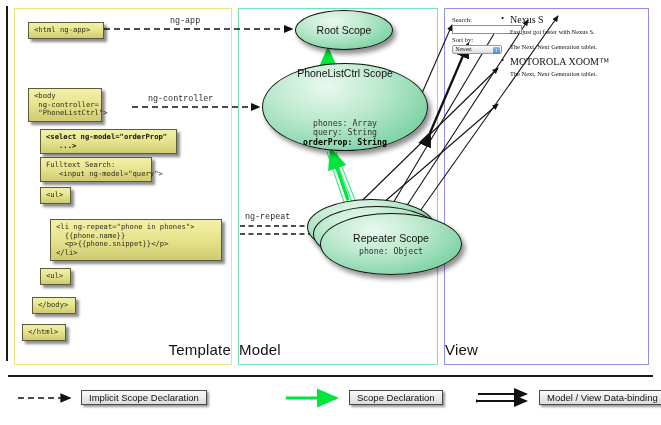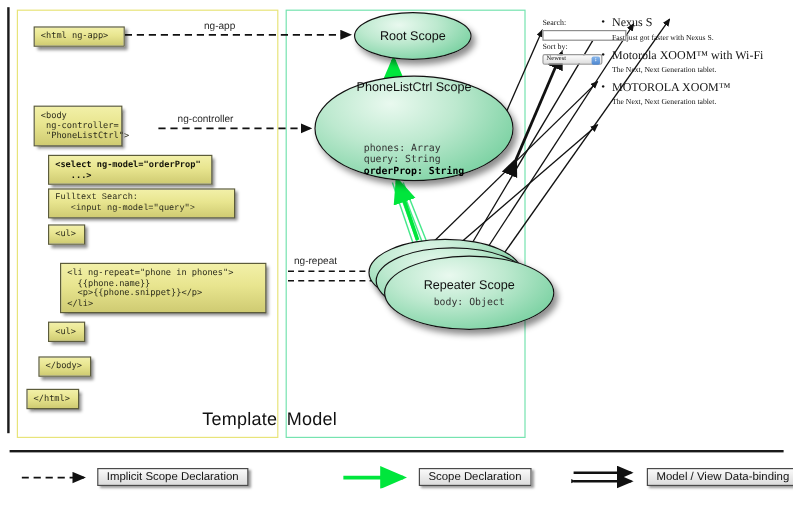--- a/index.html
+++ b/index.html
@@ -32,21 +32,21 @@
            padding:3px 5px 3px 5px;white-space:pre;
            box-shadow:2.5px 2.5px 2.5px rgba(0,0,0,.45);}
   .codebox.bold{font-weight:bold;color:#14140a;}
 
   
   .ellipse{position:absolute;border-radius:50%;
            border:1.6px solid #111;
            background:radial-gradient(ellipse at 38% 26%, #e9f9ef 0%, #bde9cf 38%, #7fd3a5 78%, #62c693 100%);
            box-shadow:3px 4px 5px rgba(0,0,0,.45);
            display:flex;flex-direction:column;align-items:center;justify-content:center;
-           box-sizing:border-box;}
+           text-align:center;box-sizing:border-box;}
   .ell-title{font-size:10.5px;color:#111;line-height:12px;}
   .ell-props{font-family:"DejaVu Sans Mono","Liberation Mono",monospace;
              font-size:8.2px;line-height:9.4px;color:#333;margin-top:3px;white-space:pre;}
   .ell-props b{color:#000;}
 
   #ell-root       {left:295px;top:10px; width:98px; height:40px;}
   #ell-ctrl       {left:262px;top:63px; width:166px;height:88px;gap:37px;}
   #ell-rep-back2  {left:307px;top:199px;width:128px;height:56px;z-index:1;}
   #ell-rep-back1  {left:313px;top:206px;width:128px;height:56px;z-index:2;}
   #ell-rep-front  {left:320px;top:213px;width:142px;height:62px;z-index:3;}
@@ -68,21 +68,21 @@
 
   #phone-list{position:absolute;left:500px;top:15px;width:145px;}
   .phone-item{margin-bottom:6px;}
   .phone-name{font-family:Liberation Serif, serif;font-size:10px;color:#111;line-height:9px;
               position:relative;padding-left:10px;}
   .phone-name::before{content:"\2022";position:absolute;left:1px;top:-1px;font-size:9px;color:#111;}
   .phone-snip{font-family:"Liberation Serif",serif;font-size:6.4px;color:#111;
               line-height:9px;padding-left:10px;margin-top:3px;}
 
   
-  .edge-label{position:absolute;font-family:Liberation Sans, sans-serif;
+  .edge-label{position:absolute;font-family:Liberation Mono, monospace;
               font-size:8.4px;color:#2a2a2a;background:transparent;}
 
   
   #legend-rule{position:absolute;left:8px;top:375px;width:645px;height:2px;background:#1a1a1a;}
   #legend{position:absolute;left:8px;top:386px;width:645px;height:26px;}
   .leg{position:absolute;top:0;height:22px;display:flex;align-items:center;}
   .leg-box{border:1.2px solid #4a4a4a;background:linear-gradient(to bottom,#fafafa,#dcdcdc);
            font-size:9.5px;color:#111;padding:1px 7px;
            box-shadow:2px 2px 2px rgba(0,0,0,.4);white-space:nowrap;}
   #leg-1{left:10px;}
@@ -96,20 +96,23 @@
 <div id="root">
 
   <div class="frame-edge"></div>
 
   <div class="panel" id="panel-template">
     <div class="panel-title">Template</div>
   </div>
   <div class="panel" id="panel-model">
     <div class="panel-title">Model</div>
   </div>
+  <div class="panel" id="panel-view">
+    <div class="panel-title">View</div>
+  </div>
 
   <svg id="wires" viewBox="0 0 661 425">
     <defs>
       <marker id="ah-blk" markerWidth="7" markerHeight="7" refX="6" refY="3" orient="auto">
         <path d="M0,0 L7,3 L0,6 z" fill="#111"></path>
       </marker>
       <marker id="ah-blk-s" markerWidth="6" markerHeight="6" refX="5.2" refY="2.6" orient="auto">
         <path d="M0,0 L6,2.6 L0,5.2 z" fill="#111"></path>
       </marker>
       <marker id="ah-grn" markerWidth="7" markerHeight="7" refX="6" refY="3" orient="auto">
@@ -142,21 +145,21 @@
     <line x1="330" y1="232" x2="498" y2="68" stroke="#111" stroke-width="1.1" marker-end="url(#ah-blk-s)"></line>
     <line x1="340" y1="240" x2="498" y2="104" stroke="#111" stroke-width="1.1" marker-end="url(#ah-blk-s)"></line>
   </svg>
 
   <div class="codebox" id="cb-body" style="left:28px;top:88px;width:74px;">&lt;body
  ng-controller=
  "PhoneListCtrl"&gt;</div>
   <div class="codebox" id="cb-html" style="left:28px;top:22px;width:76px;">&lt;html ng-app&gt;</div>
   <div class="codebox bold" id="cb-select" style="left:40px;top:129px;width:137px;">&lt;select ng-model="orderProp"
    ...&gt;</div>
-  <div class="codebox" id="cb-input" style="left:40px;top:157px;width:156px;font-family:Liberation Mono, monospace;">Fulltext Search:
+  <div class="codebox" id="cb-input" style="left:40px;top:157px;width:112px;">Fulltext Search:
    &lt;input ng-model="query"&gt;</div>
   <div class="codebox" id="cb-ul1" style="left:40px;top:187px;width:31px;">&lt;ul&gt;</div>
   <div class="codebox" id="cb-li" style="left:50px;top:219px;width:172px;">&lt;li ng-repeat="phone in phones"&gt;
   {{phone.name}}
   &lt;p&gt;{{phone.snippet}}&lt;/p&gt;
 &lt;/li&gt;</div>
   <div class="codebox" id="cb-ul2" style="left:40px;top:268px;width:31px;">&lt;ul&gt;</div>
   <div class="codebox" id="cb-bodyend" style="left:32px;top:297px;width:44px;">&lt;/body&gt;</div>
   <div class="codebox" id="cb-htmlend" style="left:22px;top:324px;width:44px;">&lt;/html&gt;</div>
 
@@ -175,40 +178,39 @@
     <div class="ell-props"><span>phones: Array
 query: String</span>
 <b>orderProp: String</b></div>
   </div>
 
   <div class="ellipse" id="ell-rep-back2"></div>
   <div class="ellipse" id="ell-rep-back1"></div>
   <div class="ellipse" id="ell-rep-front">
     <div class="ell-title">Repeater
 Scope</div>
-    <div class="ell-props">body: Object</div>
+    <div class="ell-props">phone: Object</div>
   </div>
 
   <div id="view-form">
     <div class="vlabel">Search:</div>
     <div id="search-input" title=""></div>
     <div class="vlabel">Sort by:</div>
     <div id="sort-select">
       <span class="sv">Newest</span>
       <span class="sbtn">↕</span>
     </div>
   </div>
 
   <div id="phone-list">
     <div class="phone-item">
       <div class="phone-name">Nexus S</div>
       <div class="phone-snip">Fast just got faster with Nexus S.</div>
     </div>
     <div class="phone-item">
-      <div class="phone-name">Motorola XOOM™ with Wi-Fi</div>
       <div class="phone-snip">The Next, Next Generation tablet.</div>
     </div>
     <div class="phone-item">
       <div class="phone-name">MOTOROLA XOOM™</div>
       <div class="phone-snip">The Next, Next Generation tablet.</div>
     </div>
   </div>
 
   <div id="legend-rule"></div>
   <div id="legend">

